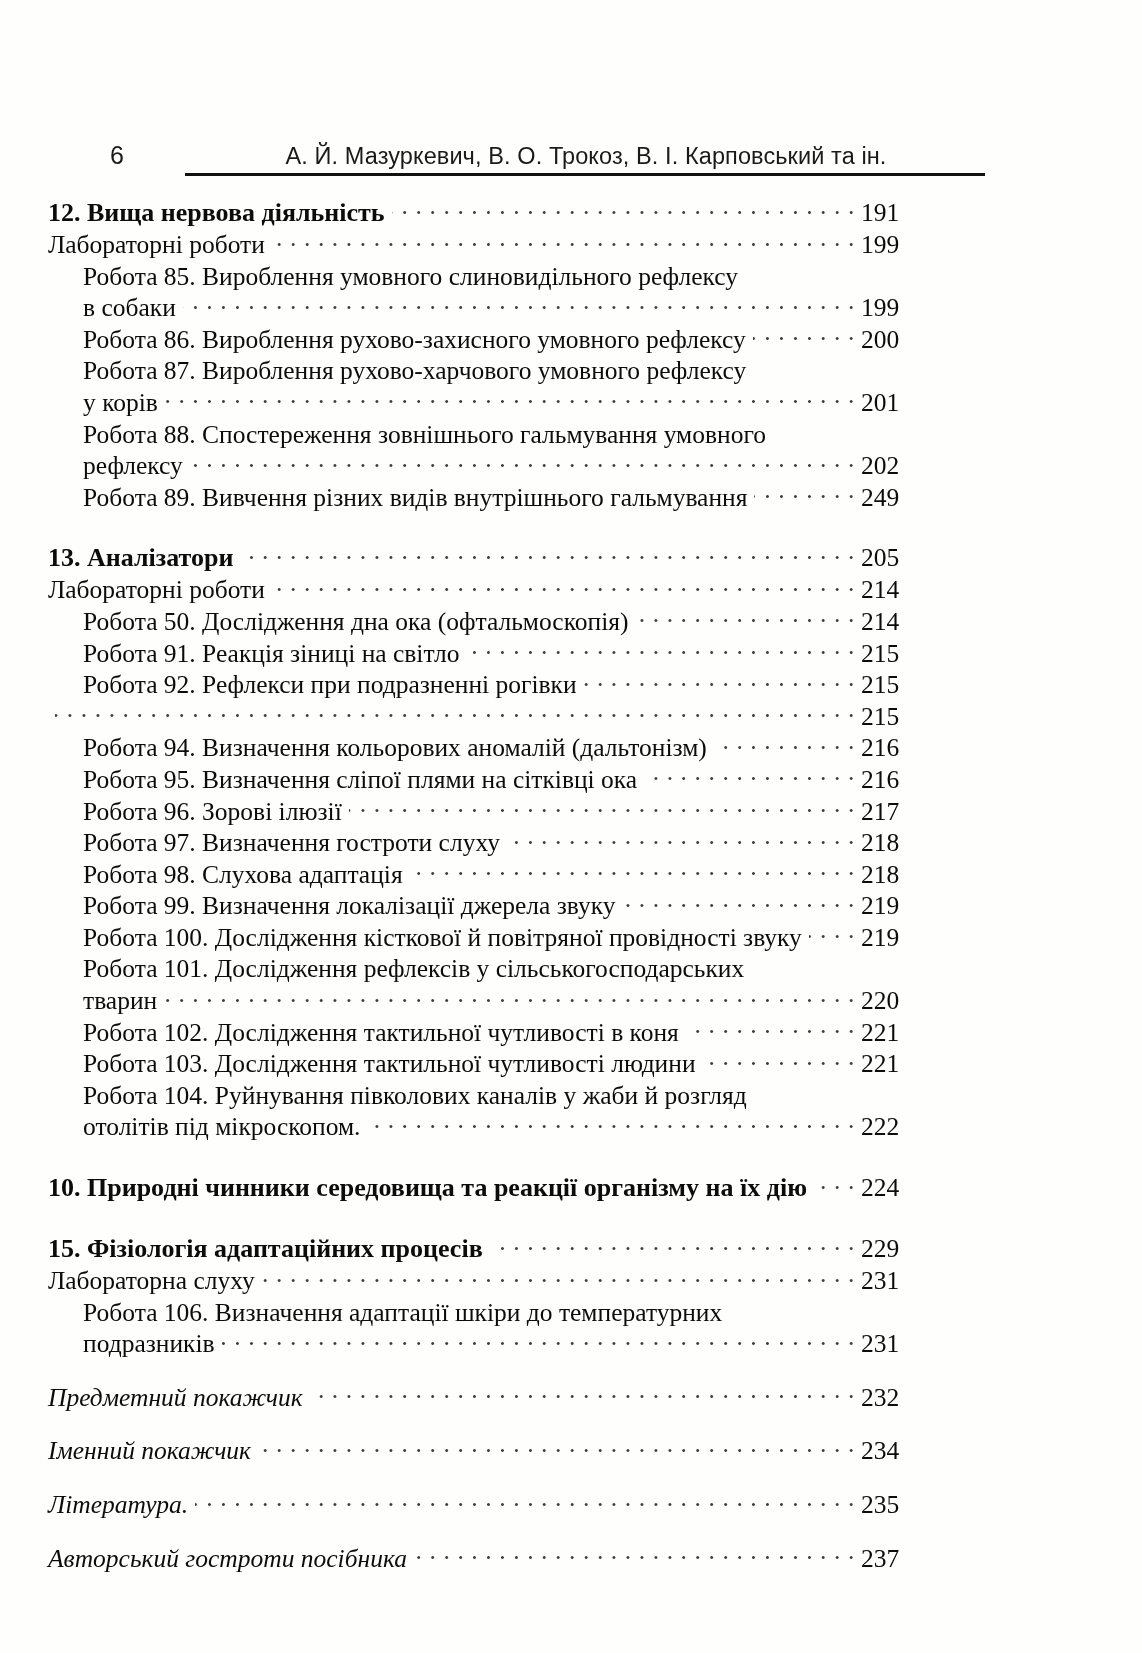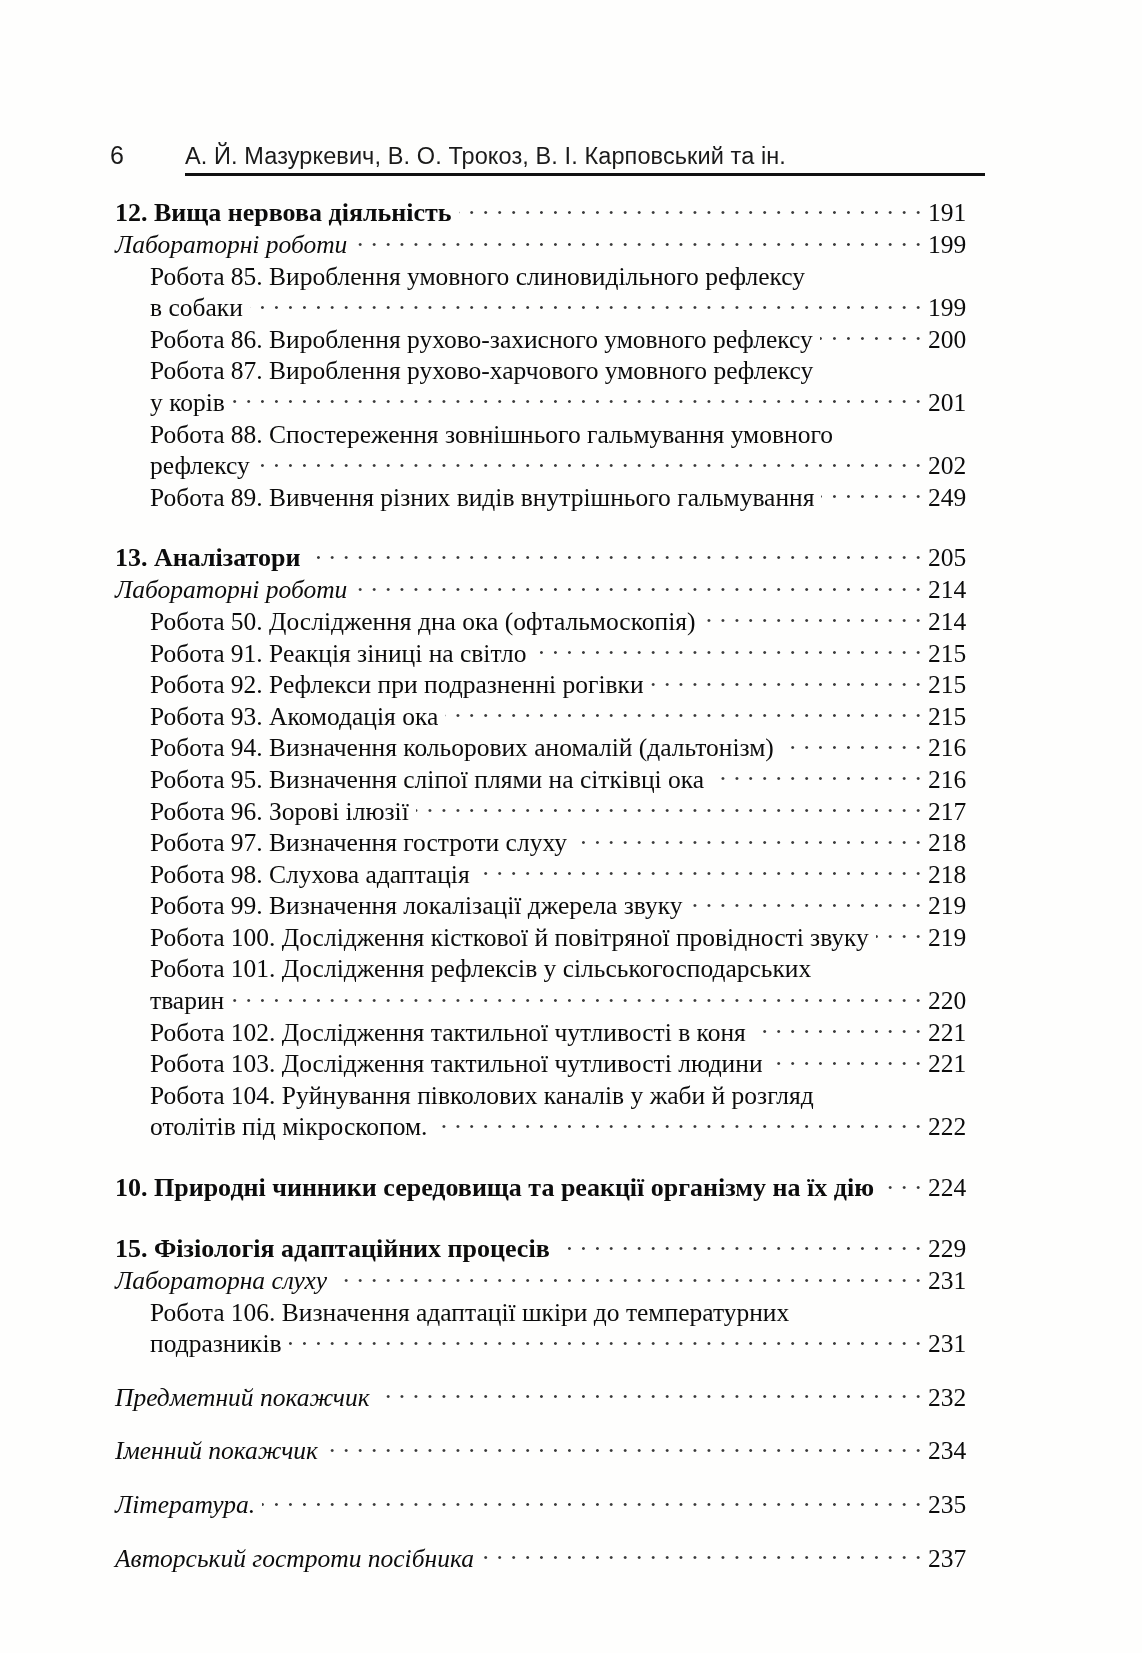--- a/index.html
+++ b/index.html
@@ -19,38 +19,38 @@
   }
   .folio{
     position:absolute;left:110px;top:0px;
     font-family:"Liberation Sans","DejaVu Sans",sans-serif;
     font-size:25px;color:#1a1a1a;line-height:30px;
   }
   .runtitle{
     position:absolute;left:185px;right:155px;top:1px;
     font-family:"Liberation Sans","DejaVu Sans",sans-serif;
     font-size:23.5px;color:#1a1a1a;line-height:30px;
-    text-align:left;white-space:nowrap;letter-spacing:0.1px;
+    text-align:center;white-space:nowrap;letter-spacing:0.1px;
   }
   .rule{
     position:absolute;left:185px;top:33px;width:800px;height:3px;
     background:#111111;
   }
 
   
   .toc{
     position:absolute;left:0;top:196px;width:1142px;
   }
 
   .row{
     position:relative;
     display:flex;
     align-items:baseline;
     width:875px;
-    margin-left:115px;
+    margin-left:48px;
     min-height:31.6px;
   }
   .row .txt{
     white-space:nowrap;
     flex:0 0 auto;
     font-size:25.5px;
     line-height:31.6px;
   }
   .row .lead{
     flex:1 1 auto;
@@ -75,21 +75,21 @@
     white-space:nowrap;
   }
   .row.noleader .lead::before{content:"";}
 
   
   .row.h .txt{font-weight:bold;font-size:26px;}
   .row.h{min-height:33px;}
   .row.h .txt, .row.h .pg{line-height:33px;}
 
   
-  .row.it .txt{font-style:italic;}
+  .row.it .txt{}
 
   
   .row.work .txt{padding-left:35px;}
   .row.cont .txt{padding-left:35px;}
 
   
   .row.back .txt{padding-left:0px;font-style:italic;}
 
   
   .sp-lg{height:28px;}
@@ -177,21 +177,20 @@
         <span class="txt">Робота 91. Реакція зіниці на світло</span>
         <span class="lead"></span>
         <span class="pg">215</span>
       </div>
       <div class="row work">
         <span class="txt">Робота 92. Рефлекси при подразненні рогівки</span>
         <span class="lead"></span>
         <span class="pg">215</span>
       </div>
       <div class="row work">
-        <span class="txt">Робота 93. Акомодація ока</span>
         <span class="lead"></span>
         <span class="pg">215</span>
       </div>
       <div class="row work">
         <span class="txt">Робота 94. Визначення кольорових аномалій (дальтонізм)</span>
         <span class="lead"></span>
         <span class="pg">216</span>
       </div>
       <div class="row work">
         <span class="txt">Робота 95. Визначення сліпої плями на сітківці ока</span>

